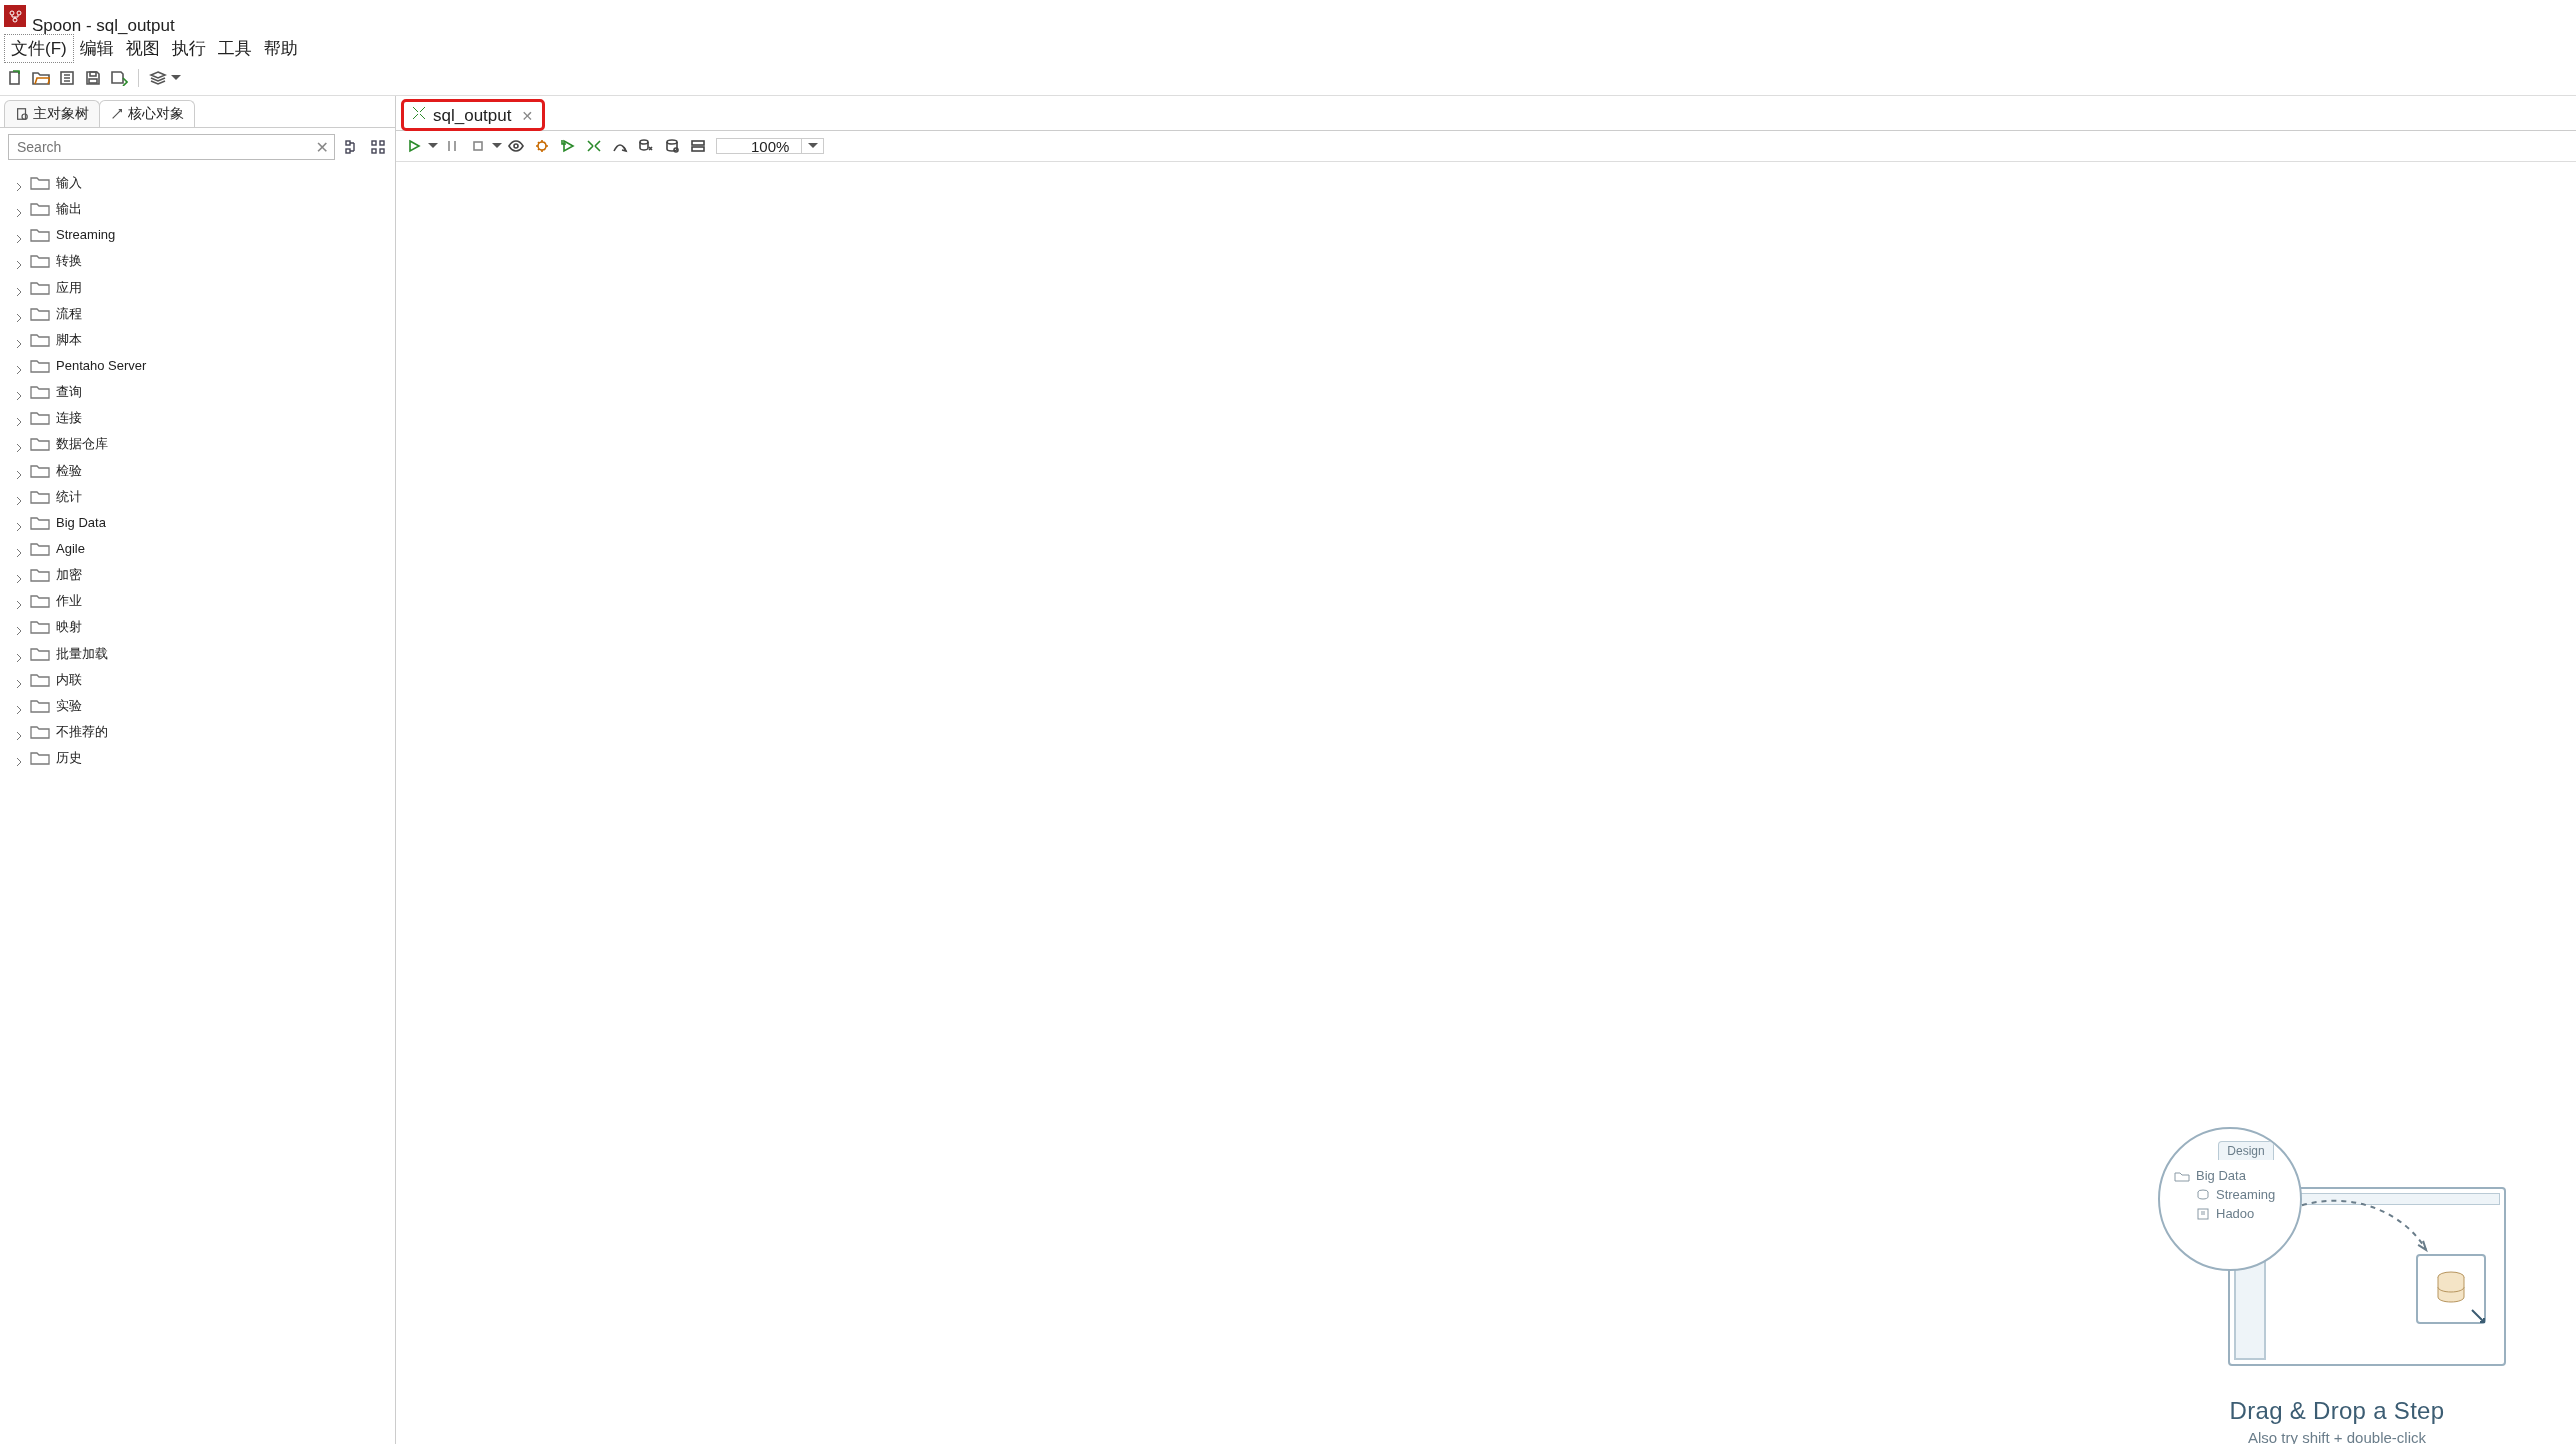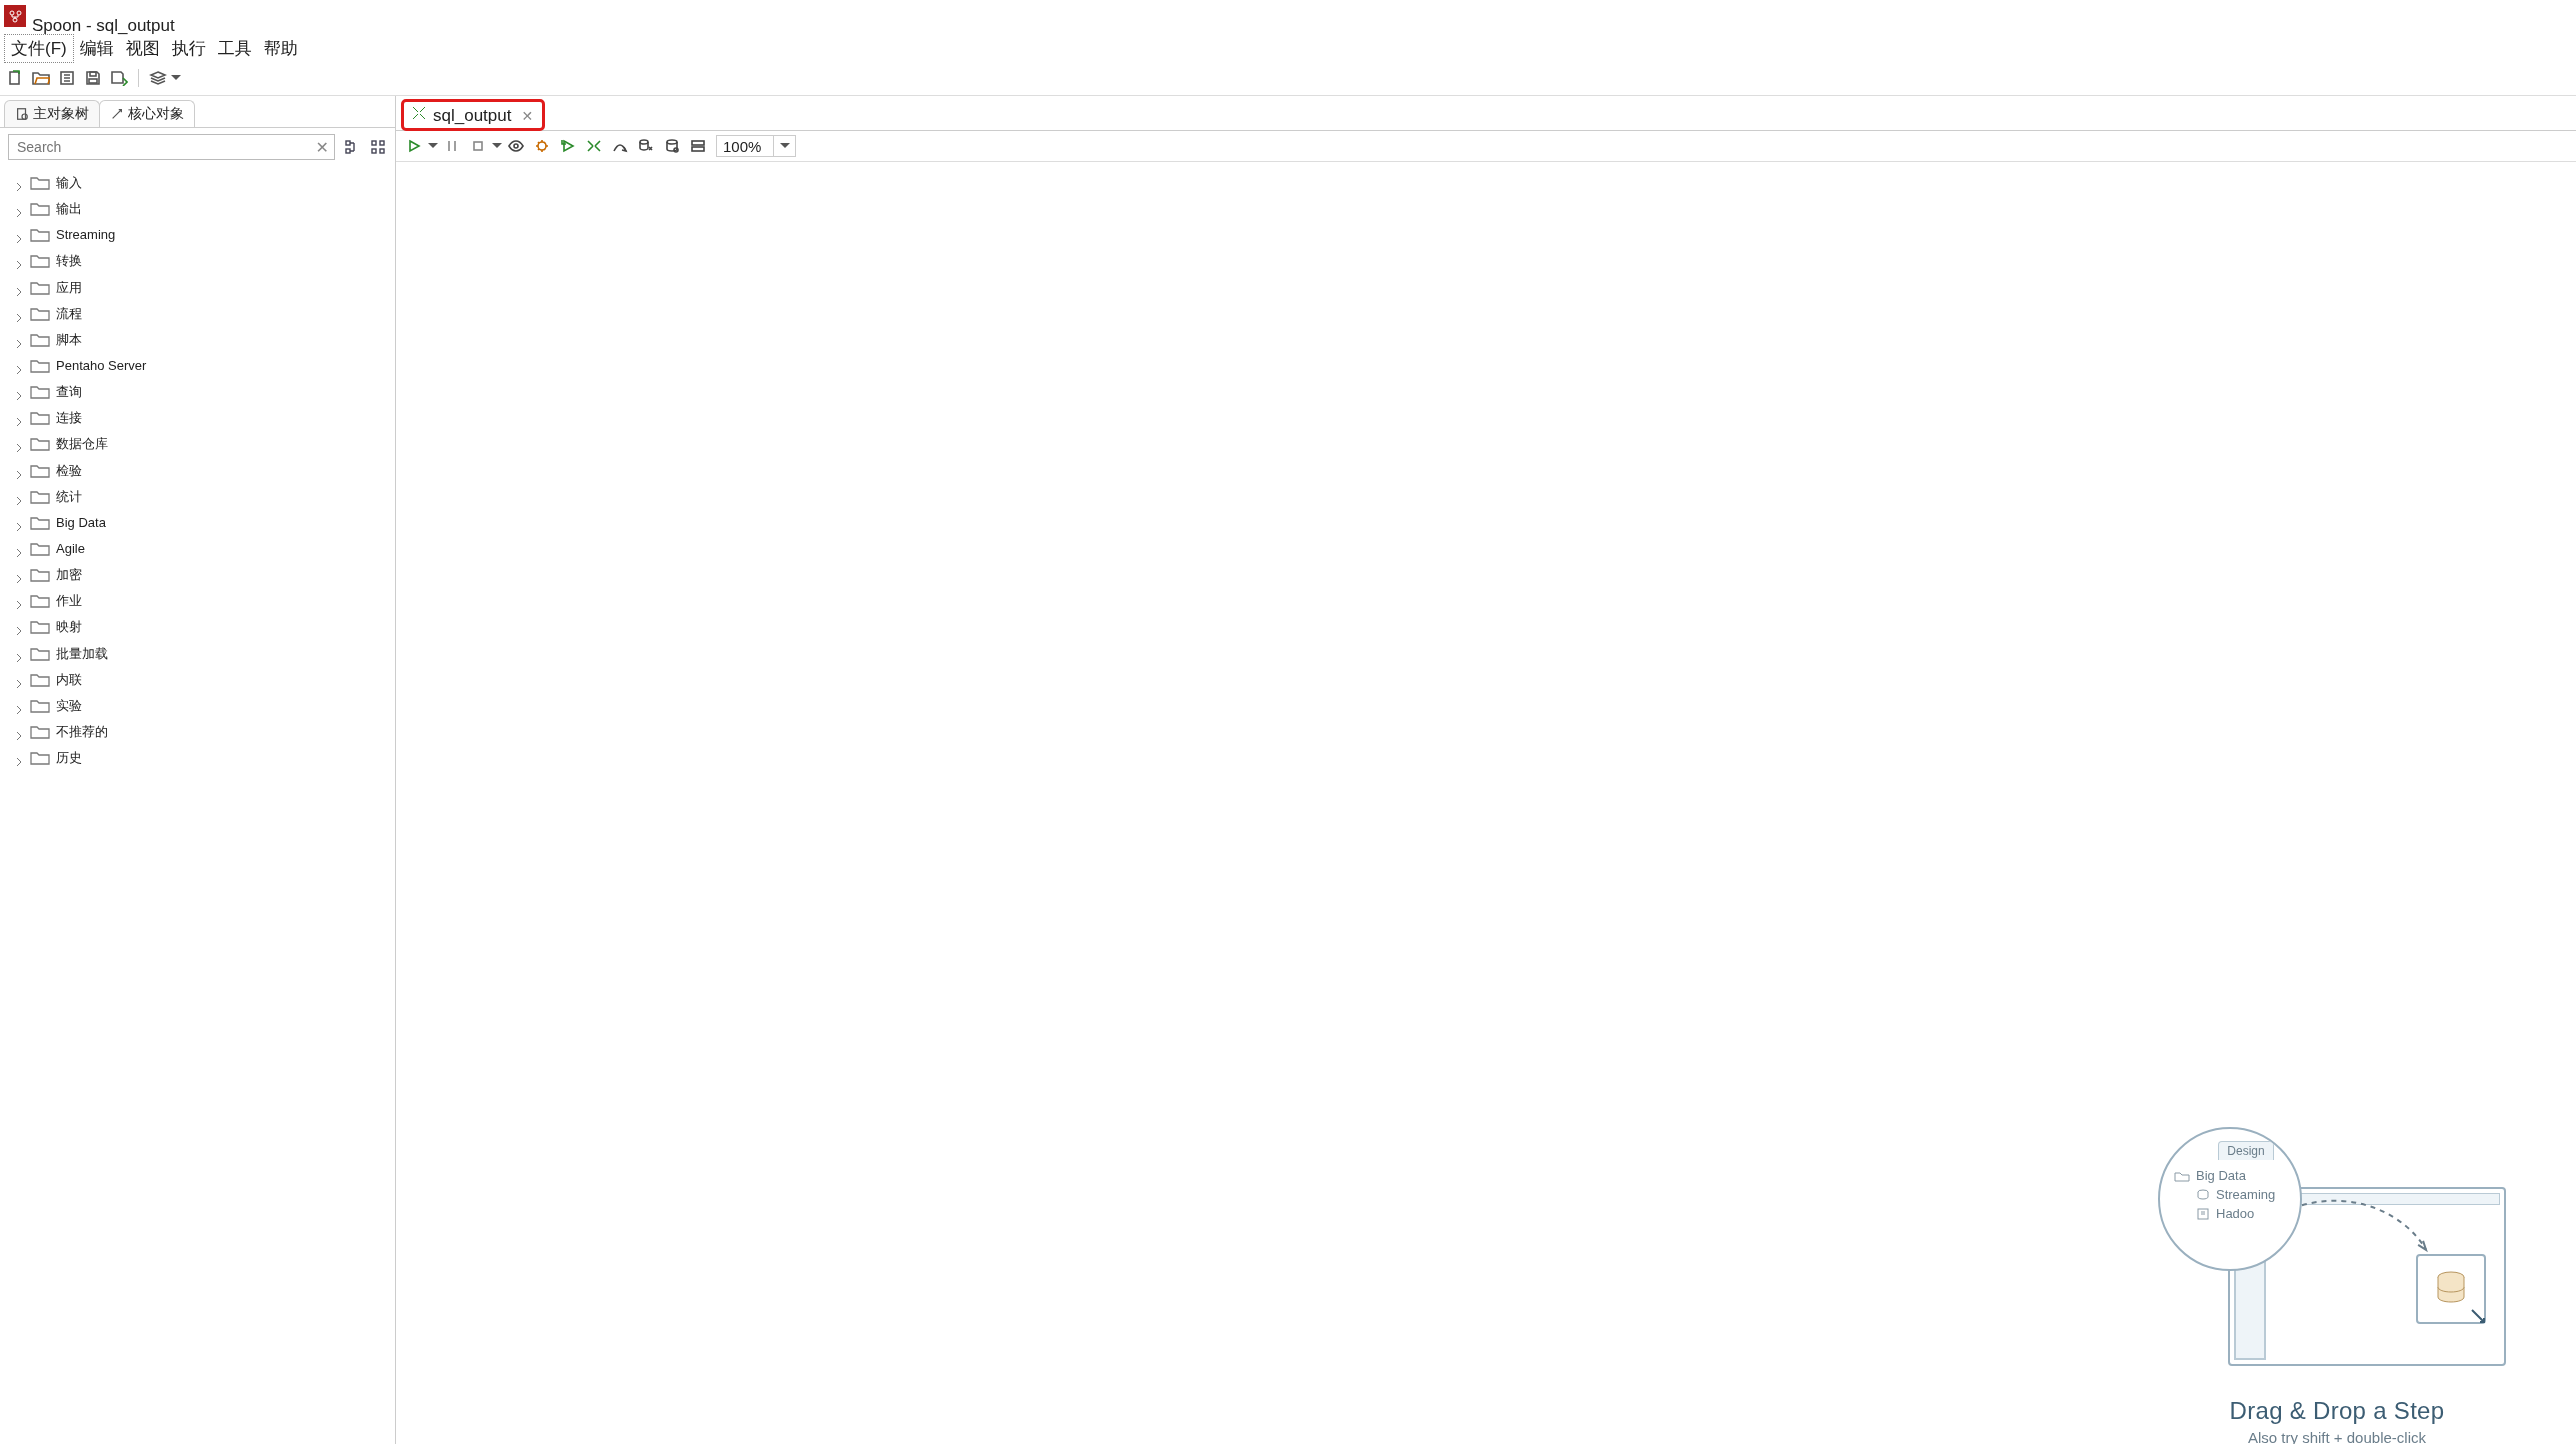--- a/index.html
+++ b/index.html
@@ -193,22 +193,23 @@
     width: 24px; height: 22px;
     display:inline-flex; align-items:center; justify-content:center;
   }
   .et-btn svg { stroke:#2a8a2a; fill:none; stroke-width:1.6; }
   .et-btn.dark svg { stroke:#444; }
   .et-btn.orange svg { stroke:#c86a00; }
   .et-caret { border:5px solid transparent; border-top-color:#555; margin-top:4px; width:0; height:0;}
   .zoom-box {
     display:inline-flex; align-items:center;
     border:1px solid #ccc;
-    height:22px;
+    height:16px;
     margin-left:4px;
+    padding-left:28px;
   }
   .zoom-box .zv { padding:0 12px 0 6px; }
   .zoom-box .zd {
     width:22px; height:100%; border-left:1px solid #ccc;
     display:inline-flex; align-items:center; justify-content:center;
   }
   .zoom-box .zd .caret { border:5px solid transparent; border-top-color:#555; margin-top:4px;}
 
   
   .canvas {

